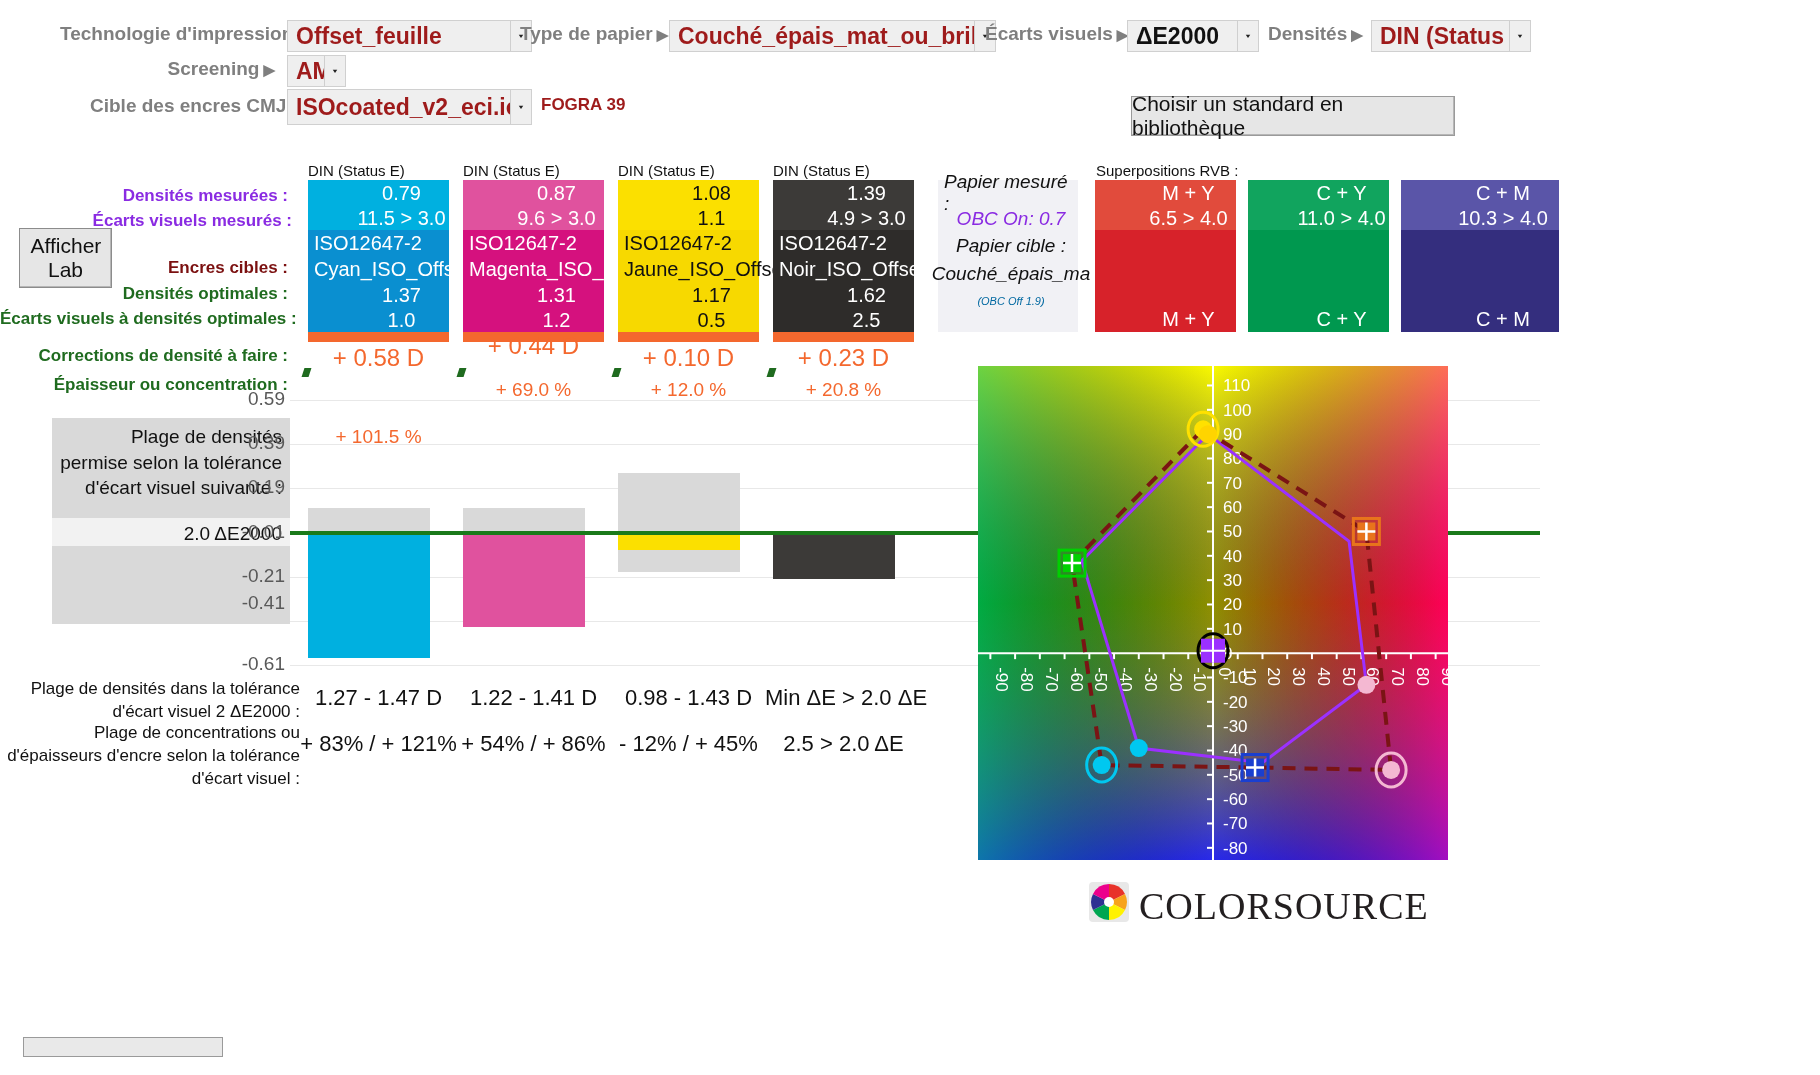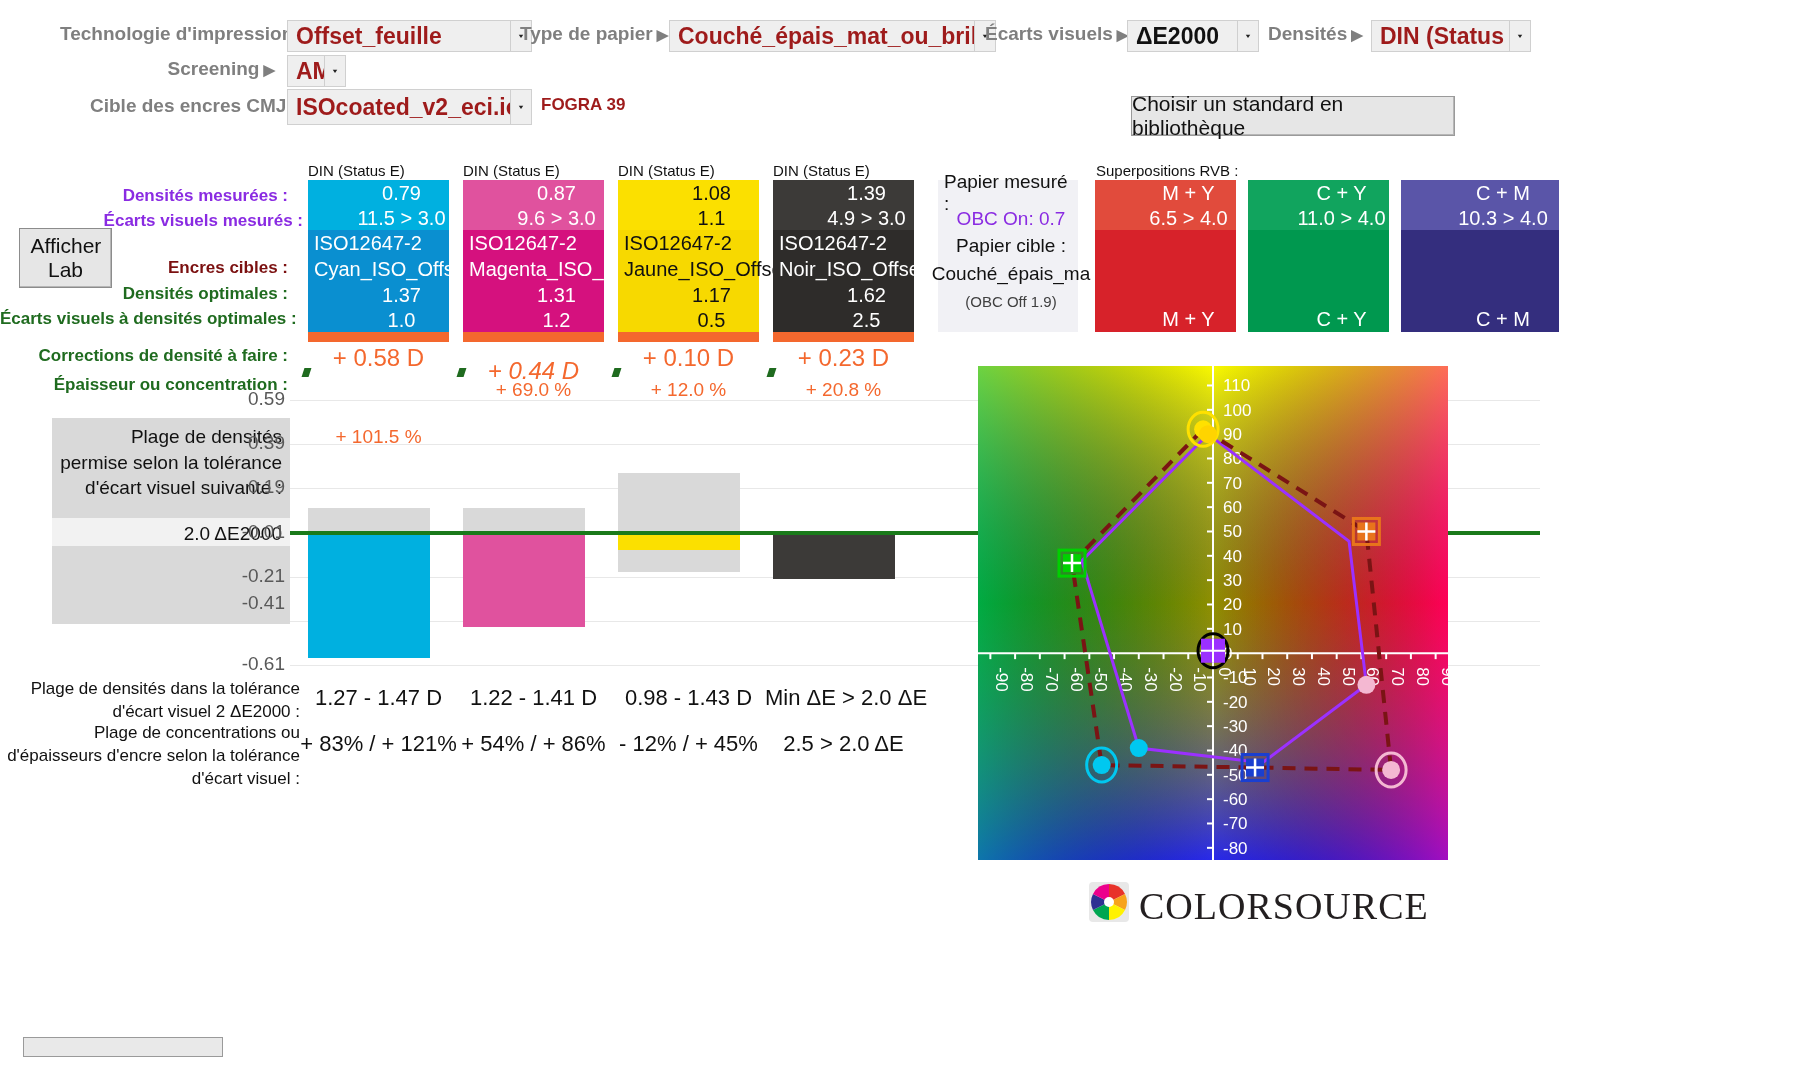--- a/index.html
+++ b/index.html
@@ -148,21 +148,21 @@
 
 <div class="abs libbtn" style="left:1131px;top:96px;width:322px;height:38px;">
   <span>Choisir un standard en bibliothèque</span>
 </div>
 
 <div class="abs afficher" style="left:19px;top:228px;width:91px;height:58px;">
   <span><span style="display:inline-block;width:70px;">Afficher Lab</span></span>
 </div>
 
 <div class="abs rlab violet" style="left:0;top:186px;width:288px;">Densités mesurées :</div>
-<div class="abs rlab violet" style="left:15px;top:211px;width:288px;">Écarts visuels mesurés :</div>
+<div class="abs rlab violet" style="left:4px;top:211px;width:288px;">Écarts visuels mesurés :</div>
 <div class="abs rlab dark" style="left:0;top:258px;width:288px;">Encres cibles :</div>
 <div class="abs rlab green" style="left:0;top:284px;width:288px;">Densités optimales :</div>
 <div class="abs rlab green" style="left:0;top:309px;width:288px;">Écarts visuels à densités optimales :</div>
 <div class="abs rlab green" style="left:0;top:346px;width:288px;">Corrections de densité à faire :</div>
 <div class="abs rlab green" style="left:0;top:375px;width:288px;">Épaisseur ou concentration :</div>
 
 <div id="inks">
     <div class="abs colhdr" style="left: 308px; top: 162px;">DIN (Status E)</div>
     <div class="abs" style="left: 308px; top: 180px; width: 141px; height: 50px; background: rgb(0, 176, 224); color: rgb(255, 255, 255);">
       <div class="inkcell" style="height:25px">0.79</div>
@@ -207,26 +207,26 @@
     <div class="abs" style="left: 773px; top: 230px; width: 141px; height: 102px; background: rgb(46, 44, 42); color: rgb(255, 255, 255);">
       <div class="inkcell left" style="height:26px">ISO12647-2</div>
       <div class="inkcell left" style="height:26px">Noir_ISO_Offset</div>
       <div class="inkcell" style="height:25px">1.62</div>
       <div class="inkcell" style="height:25px">2.5</div>
     </div>
     <div class="abs orangebar" style="left: 773px; top: 332px; width: 141px; height: 10px;"></div>
   </div>
 
 <div class="abs colhdr" style="left:941px;top:162px;"></div>
-<div class="abs paperbox" style="left:938px;top:180px;width:140px;height:152px;">
+<div class="abs paperbox" style="left:938px;top:180px;width:140px;height:152px;font-style:italic;">
   <div class="papercell" style="height:26px;justify-content:center;">Papier mesuré :</div>
   <div class="papercell" style="height:26px;justify-content:center;color:#8a2be2;">OBC On: 0.7</div>
   <div class="papercell" style="height:28px;justify-content:center;">Papier cible :</div>
   <div class="papercell" style="height:28px;justify-content:center;">Couché_épais_ma</div>
-  <div class="papercell" style="height:26px;justify-content:center;color:#404040;font-size:15px;">(OBC Off 1.9)</div>
+  <div class="papercell" style="height:26px;justify-content:center;color:#0369a1;font-size:11px;">(OBC Off 1.9)</div>
 </div>
 
 <div class="abs colhdr" style="left:1096px;top:162px;">Superpositions RVB :</div>
 <div id="overprints">
     <div class="abs" style="left: 1095px; top: 180px; width: 141px; height: 50px; background: rgb(225, 75, 60); color: rgb(255, 255, 255);">
       <div class="inkcell" style="height:25px">M + Y</div>
       <div class="inkcell" style="height:25px">6.5 &gt; 4.0</div>
     </div>
     <div class="abs" style="left: 1095px; top: 230px; width: 141px; height: 102px; background: rgb(215, 34, 42); color: rgb(255, 255, 255);">
       <div class="inkcell" style="height:76px"></div>
@@ -247,21 +247,21 @@
     <div class="abs" style="left: 1401px; top: 230px; width: 158px; height: 102px; background: rgb(52, 46, 126); color: rgb(255, 255, 255);">
       <div class="inkcell" style="height:76px"></div>
       <div class="inkcell" style="height:26px">C + M</div>
     </div>
   </div>
 
 <div id="corrections">
     <div class="abs corrval" style="left: 303px; top: 344px; width: 151px;">+ 0.58 D</div>
     <div class="abs corrpct" style="left: 303px; top: 379px; width: 151px; margin-top: 47px;">+ 101.5 %</div>
     <div class="abs" style="left: 303px; top: 368px; width: 7px; height: 9px; background: rgb(31, 107, 31); transform: skewX(-18deg);"></div>
-    <div class="abs corrval" style="left: 458px; top: 357px; width: 151px; font-style: italic;">+ 0.44 D</div>
+    <div class="abs corrval" style="left: 458px; top: 332px; width: 151px;">+ 0.44 D</div>
     <div class="abs corrpct" style="left: 458px; top: 379px; width: 151px;">+ 69.0 %</div>
     <div class="abs" style="left: 458px; top: 368px; width: 7px; height: 9px; background: rgb(31, 107, 31); transform: skewX(-18deg);"></div>
     <div class="abs corrval" style="left: 613px; top: 344px; width: 151px; text-align: center;">+ 0.10 D</div>
     <div class="abs corrpct" style="left: 613px; top: 379px; width: 151px;">+ 12.0 %</div>
     <div class="abs" style="left: 613px; top: 368px; width: 7px; height: 9px; background: rgb(31, 107, 31); transform: skewX(-18deg);"></div>
     <div class="abs corrval" style="left: 768px; top: 344px; width: 151px;">+ 0.23 D</div>
     <div class="abs corrpct" style="left: 768px; top: 379px; width: 151px;">+ 20.8 %</div>
     <div class="abs" style="left: 768px; top: 368px; width: 7px; height: 9px; background: rgb(31, 107, 31); transform: skewX(-18deg);"></div>
   </div>
 

